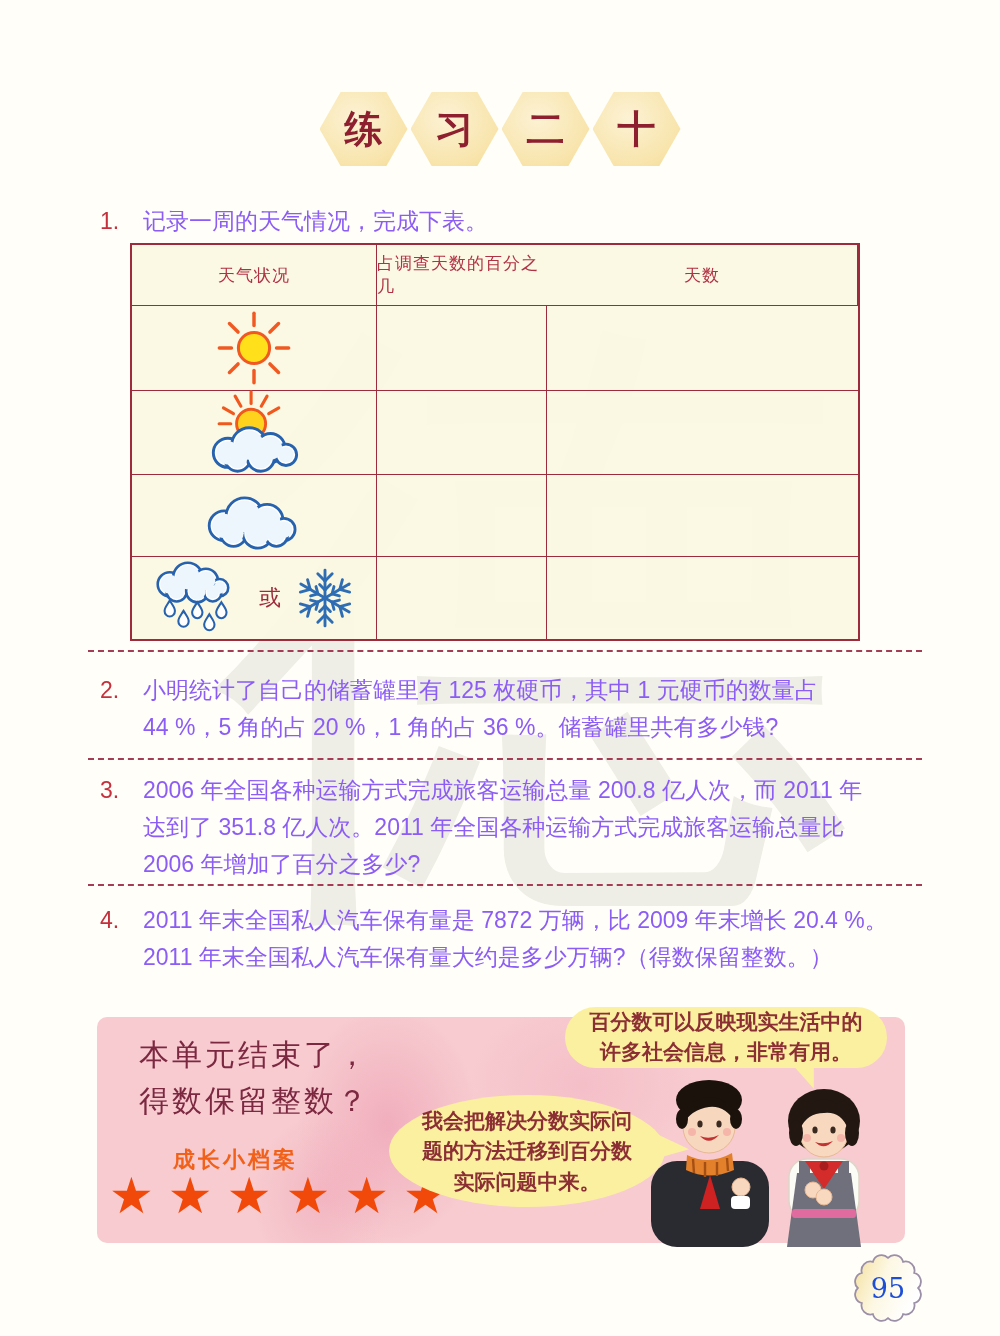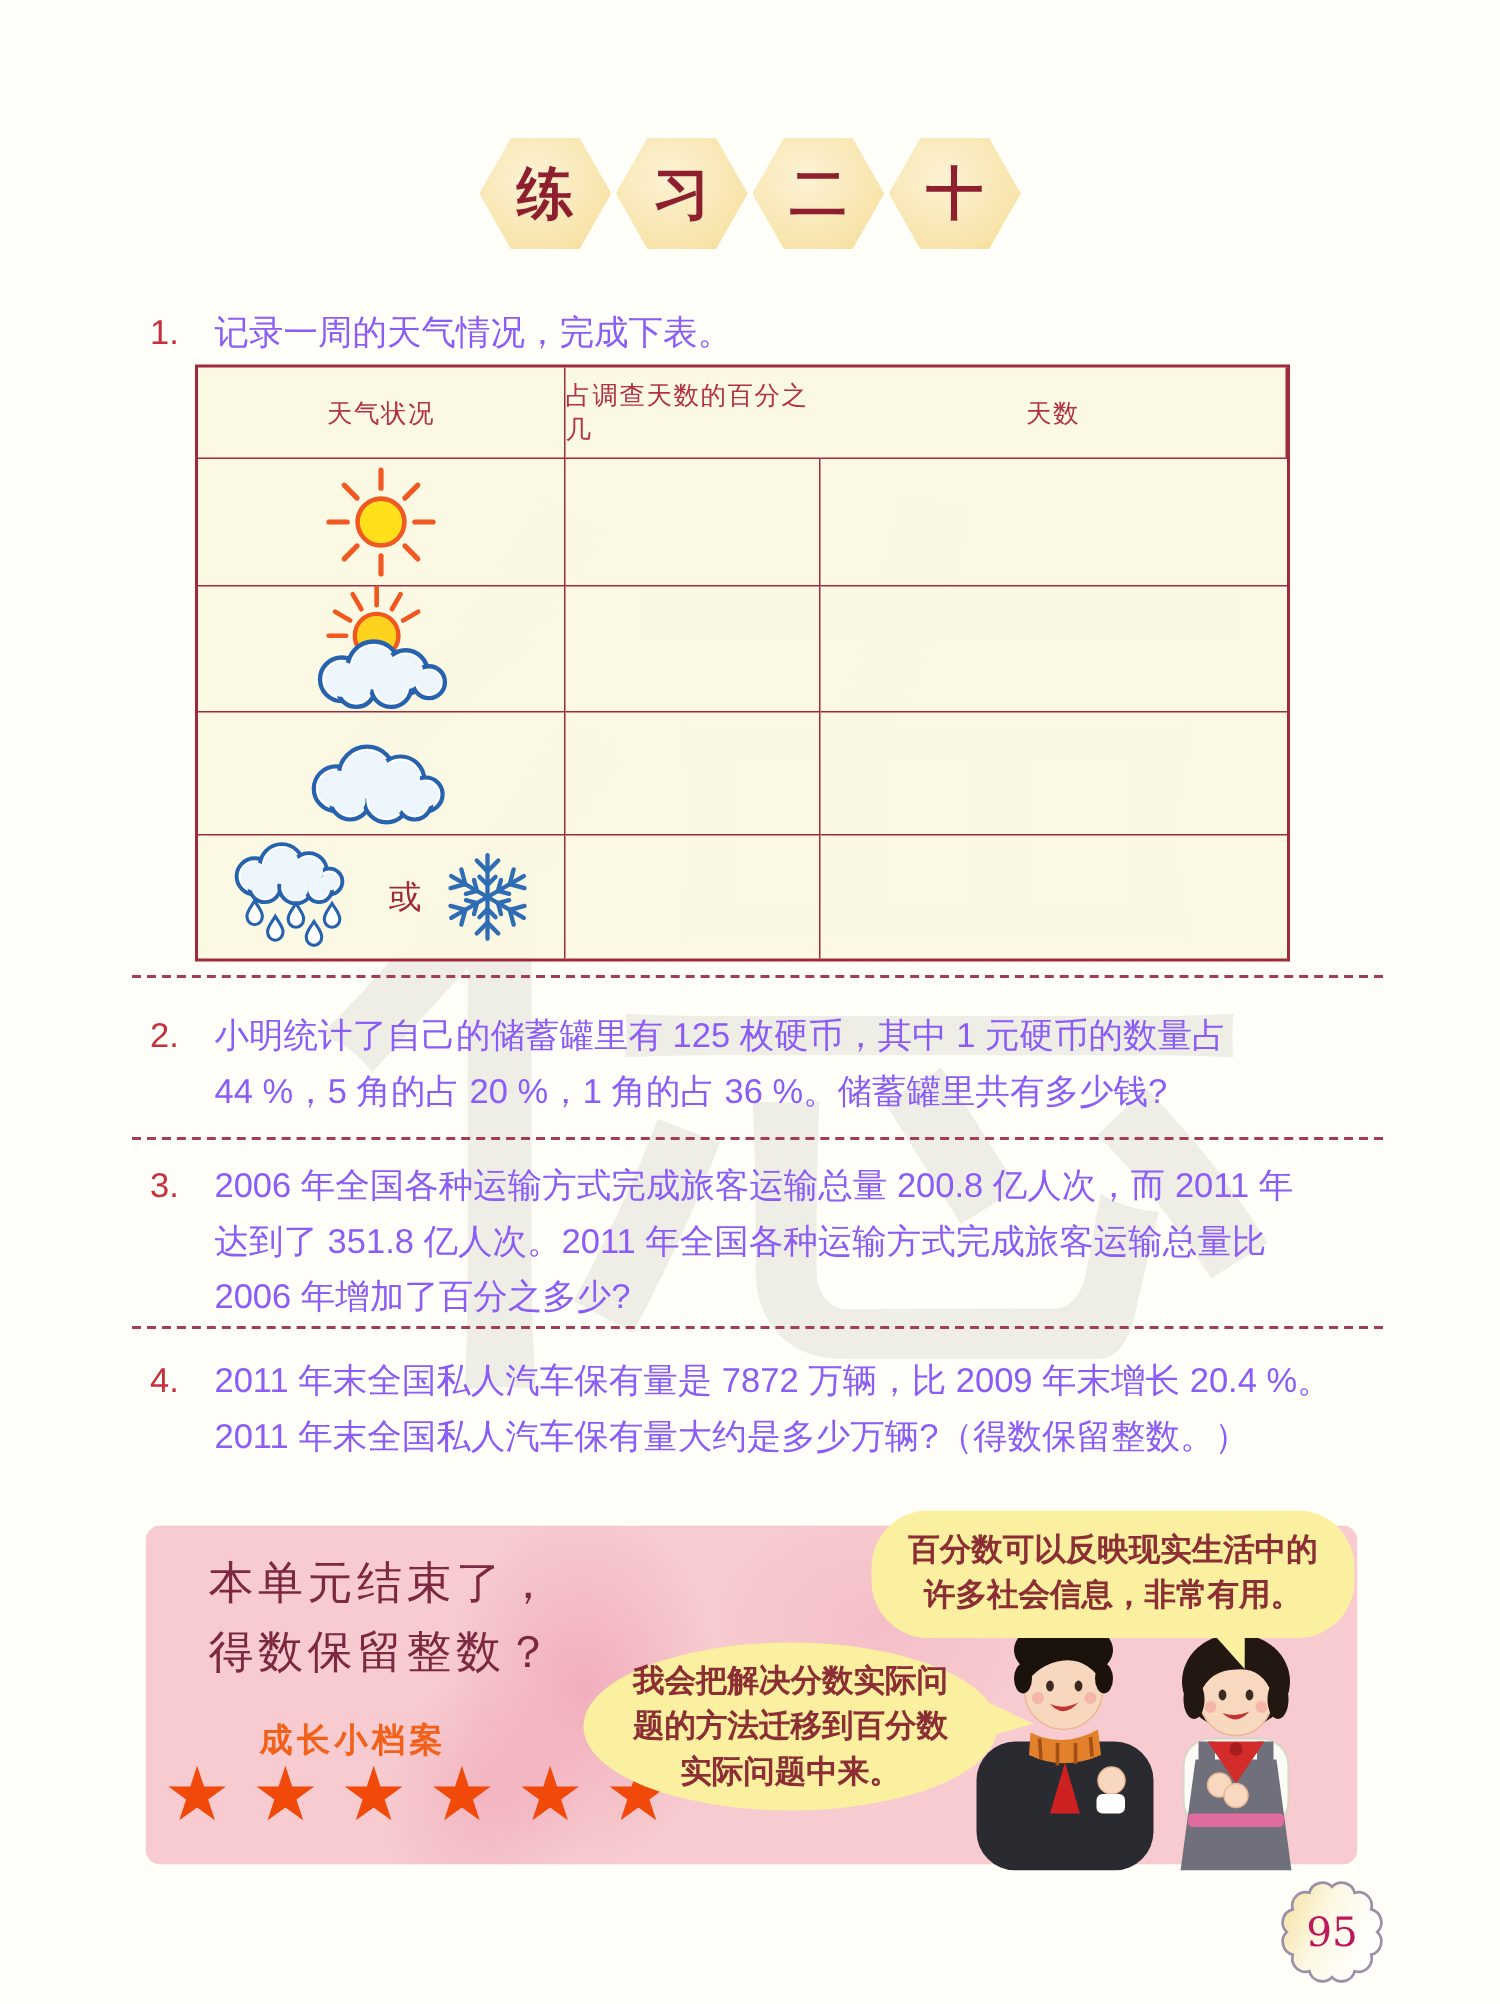--- a/index.html
+++ b/index.html
@@ -83,21 +83,21 @@
   .stars {
     position:absolute; left:12px; top:150px;
     font-size:50px; color:#f1490a; letter-spacing:14px; white-space:nowrap;
   }
   
   .bubble {
     position:absolute; background:#fbf0a0; color:#8c2f34;
     font-size:21px; font-weight:bold; line-height:1.45; z-index:4;
   }
   .bubble-right {
-    left:484px; top:-10px; width:322px; padding:12px 18px;
+    left:468px; top:-10px; width:322px; padding:0 18px;
     border-radius:38px; text-align:center;
   }
   .bubble-right .tail {
     position:absolute; left:230px; bottom:-22px; width:0; height:0;
     border-left:16px solid transparent; border-right:6px solid transparent;
     border-top:28px solid #fbf0a0; transform:rotate(-12deg);
   }
   .bubble-left {
     left:292px; top:78px; width:276px; height:112px;
     border-radius:50%; display:flex; align-items:flex-end; justify-content:center;
@@ -107,21 +107,21 @@
     position:absolute; right:-24px; top:42px; width:0; height:0;
     border-top:10px solid transparent; border-bottom:14px solid transparent;
     border-left:32px solid #fbf0a0; transform:rotate(8deg);
   }
   .kids { position:absolute; left:540px; top:52px; z-index:3; }
   
   .page-badge { position:absolute; left:850px; top:1250px; z-index:2; }
   .page-badge .num {
     position:absolute; left:0; top:0; width:76px; height:76px;
     display:flex; align-items:center; justify-content:center;
-    font-family:"DejaVu Serif",serif; font-size:27px; color:#be185d;
+    font-family:"DejaVu Serif",serif; font-size:27px; color:#1d4ed8;
   }
 </style>
 </head>
 <body>
 
 <div class="page">
 
   <div class="watermark">德</div>
 
   <div class="title-row">

